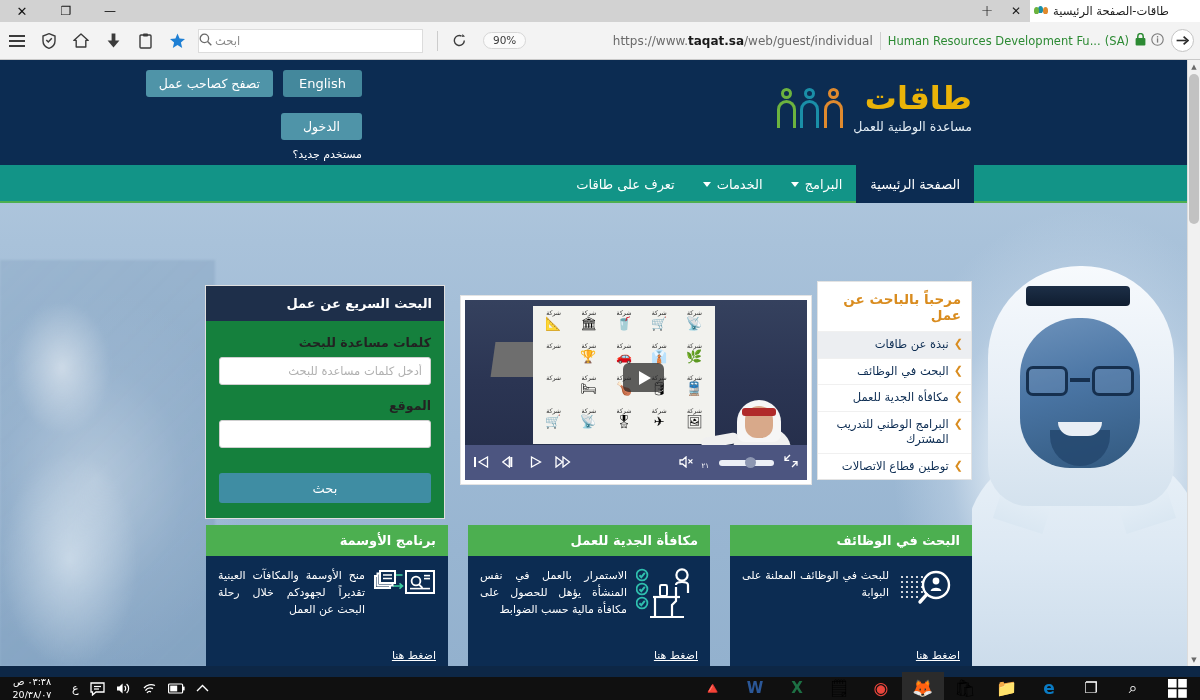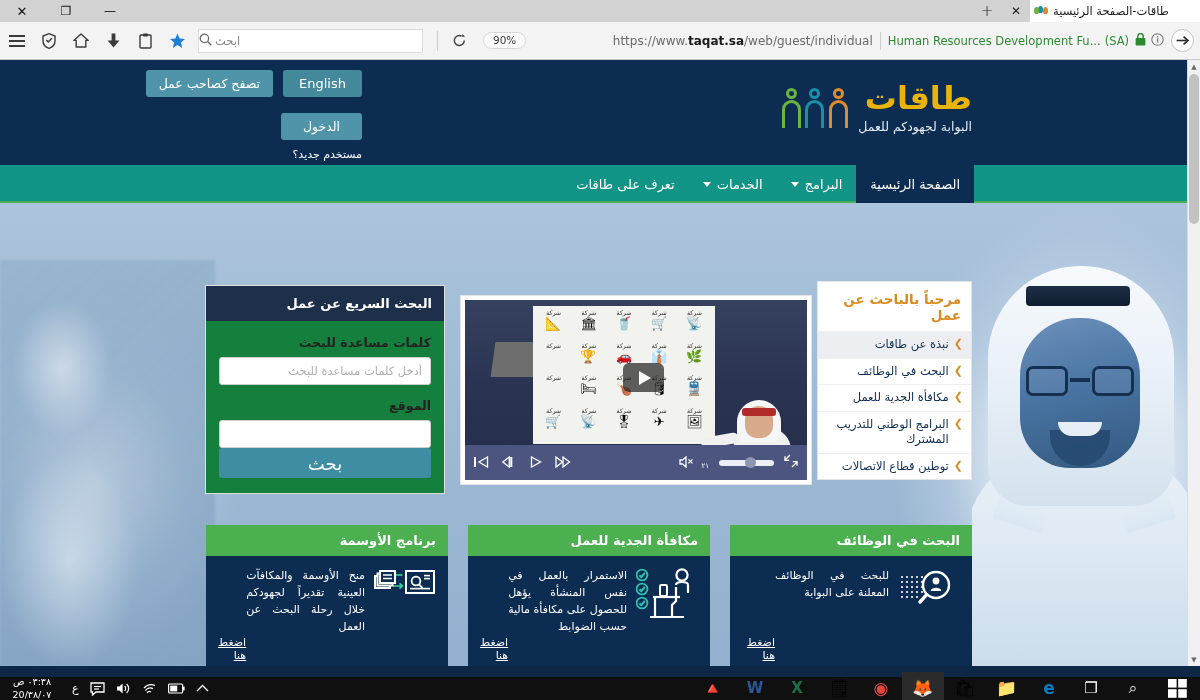--- a/index.html
+++ b/index.html
@@ -355,38 +355,38 @@
     text-align: right; margin-bottom: 7px;
   }
   .qs-input {
     width: 100%; height: 28px; border: 1px solid #cfcfcf; border-radius: 3px;
     padding: 0 8px; font-size: 11.5px; font-family: inherit;
     text-align: right; color: #333; background: #fff; direction: rtl;
   }
   .qs-input::placeholder { color: #b0b0b0; }
   .qs-gap { height: 13px; }
   .qs-btn {
-    margin-top: 0; width: 100%; height: 30px; background: #3f8da3;
-    border: none; color: #fff; font-size: 18px; border-radius: 3px;
+    margin-top: 25px; width: 100%; height: 30px; background: #3f8da3;
+    border: none; color: #fff; font-size: 13px; border-radius: 3px;
     font-family: inherit; cursor: pointer;
   }
 
   
   .cards-row {
     position: absolute; top: 322px; right: 215px; width: 767px;
     display: flex; gap: 20px; direction: rtl;
   }
   .svc-card { width: 242px; background: #0c2c52; }
   .svc-head {
     background: #4caf50; color: #fff; font-size: 13px; font-weight: 700;
     padding: 8px 12px; text-align: right;
   }
   .svc-body {
     padding: 11px 12px 9px; min-height: 115px; position: relative;
-    display: flex; flex-direction: row;
+    display: flex; flex-direction: column;
   }
   .svc-main { display: flex; gap: 9px; align-items: flex-start; }
   .svc-text {
     flex: 1 1 auto; color: #fff; font-size: 11px; line-height: 1.55;
     text-align: justify; direction: rtl;
   }
   .svc-ico { flex: 0 0 auto; width: 62px; display: flex; align-items: center; justify-content: center; }
   .svc-link {
     margin-top: auto; align-self: flex-start; color: #fff; font-size: 11px;
     text-decoration: underline; cursor: pointer; padding-top: 12px;
@@ -537,21 +537,21 @@
       <div class="hp-beard"></div>
       <div class="hp-mouth"></div>
     </div>
     <div class="hp-agal"></div>
   </div>
 
   <div class="site-header">
     <div class="logo-zone">
       <div class="logo-text">
         <div class="logo-title">طاقات</div>
-        <div class="logo-sub">البوابة لجهودكم للعمل</div>
+        <div class="logo-sub">مساعدة الوطنية للعمل</div>
       </div>
       <div class="logo-people">
         <div class="lp c3" style="right:0;"></div>
           <div class="lp-head c3" style="right:4px;"></div>
         <div class="lp c2" style="right:24px;"></div>
           <div class="lp-head c2" style="right:28px;"></div>
         <div class="lp c1" style="right:47px;"></div>
           <div class="lp-head c1" style="right:51px;"></div>
       </div>
     </div>

